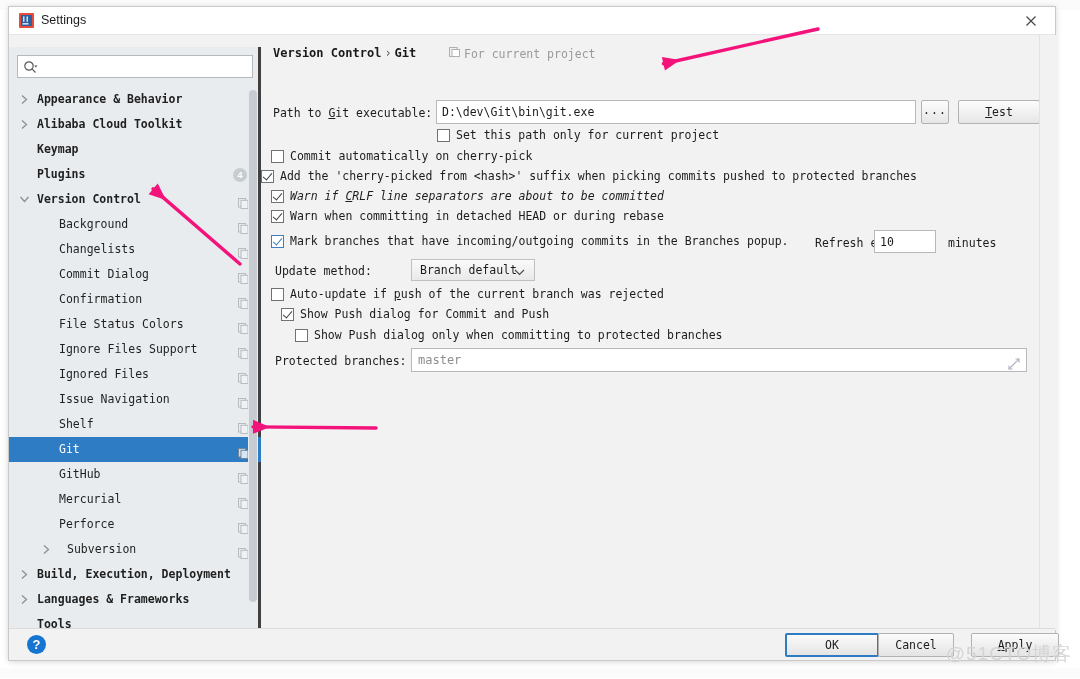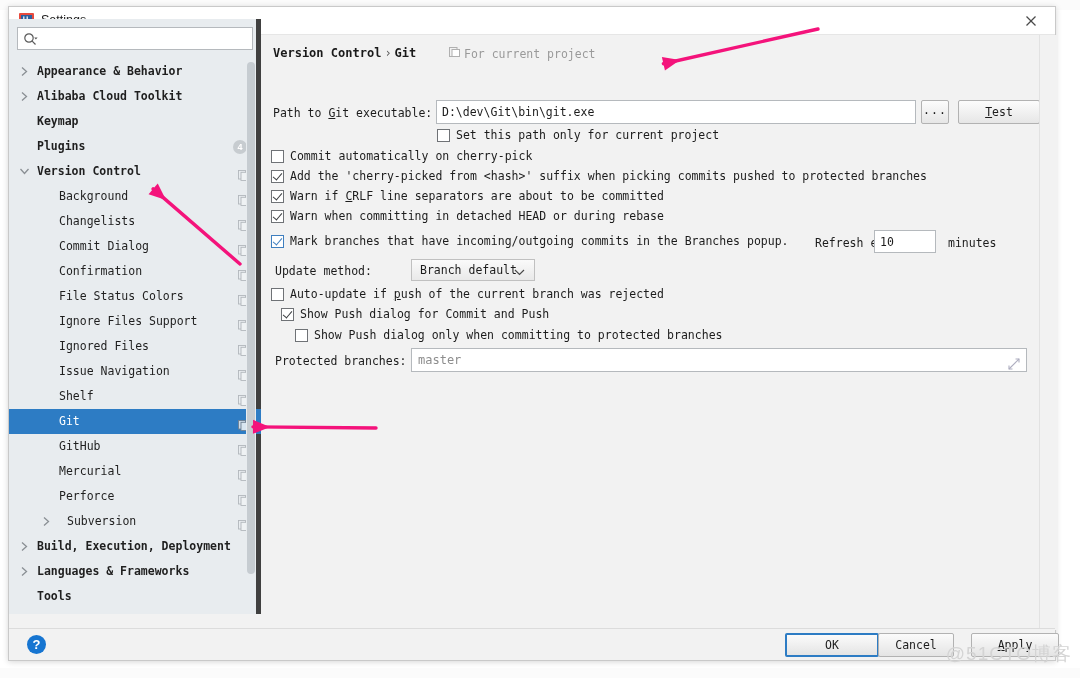--- a/index.html
+++ b/index.html
@@ -59,24 +59,24 @@
   #close-btn {
     position: absolute; right: 2px; top: 0;
     width: 44px; height: 28px;
     display: flex; align-items: center; justify-content: center;
     cursor: pointer;
   }
   #close-btn svg { display: block; }
 
   
   #sidebar {
-    position: absolute; left: 0; top: 12px;
+    position: absolute; left: 0; top: 40px;
     width: 252px; height: 595px;
     background: #e8ecef;
-    border-right: 5px solid #404040;
+    border-right: 3px solid #404040;
   }
   #search-wrap {
     position: absolute; left: 8px; top: 8px;
     width: 236px; height: 23px;
     background: #ffffff;
     border: 1px solid #b5b9bd;
   }
   #search-icon {
     position: absolute; left: 5px; top: 4px;
     width: 15px; height: 15px;
@@ -575,25 +575,25 @@
       <div class="cb-row" style="left:176px; top:93px;">
         <span class="cbox"></span>
         <span class="cb-text">Set this path only for current project</span>
       </div>
 
       <div id="cb-list">
           <div class="cb-row" style="left: 10px; top: 114px;">
             <span class="cbox"></span>
             <span class="cb-text">Commit automatically on cherry-pick</span>
           </div>
-          <div class="cb-row" style="left: 10px; top: 134px; text-align: right;">
+          <div class="cb-row" style="left: 0; top: 134px; text-align: right;">
             <span class="cbox checked"></span>
             <span class="cb-text">Add the 'cherry-picked from &lt;hash&gt;' suffix when picking commits pushed to protected branches</span>
           </div>
-          <div class="cb-row" style="left: 10px; top: 154px;">
+          <div class="cb-row" style="left: 10px; top: 154px; font-style: italic;">
             <span class="cbox checked"></span>
             <span class="cb-text"><span>Warn if </span><span class="u">C</span><span>RLF line separators are about to be committed</span></span>
           </div>
           <div class="cb-row" style="left: 10px; top: 174px;">
             <span class="cbox checked"></span>
             <span class="cb-text">Warn when committing in detached HEAD or during rebase</span>
           </div>
         </div>
 
       <div class="cb-row" style="left:10px; top:199px;">

